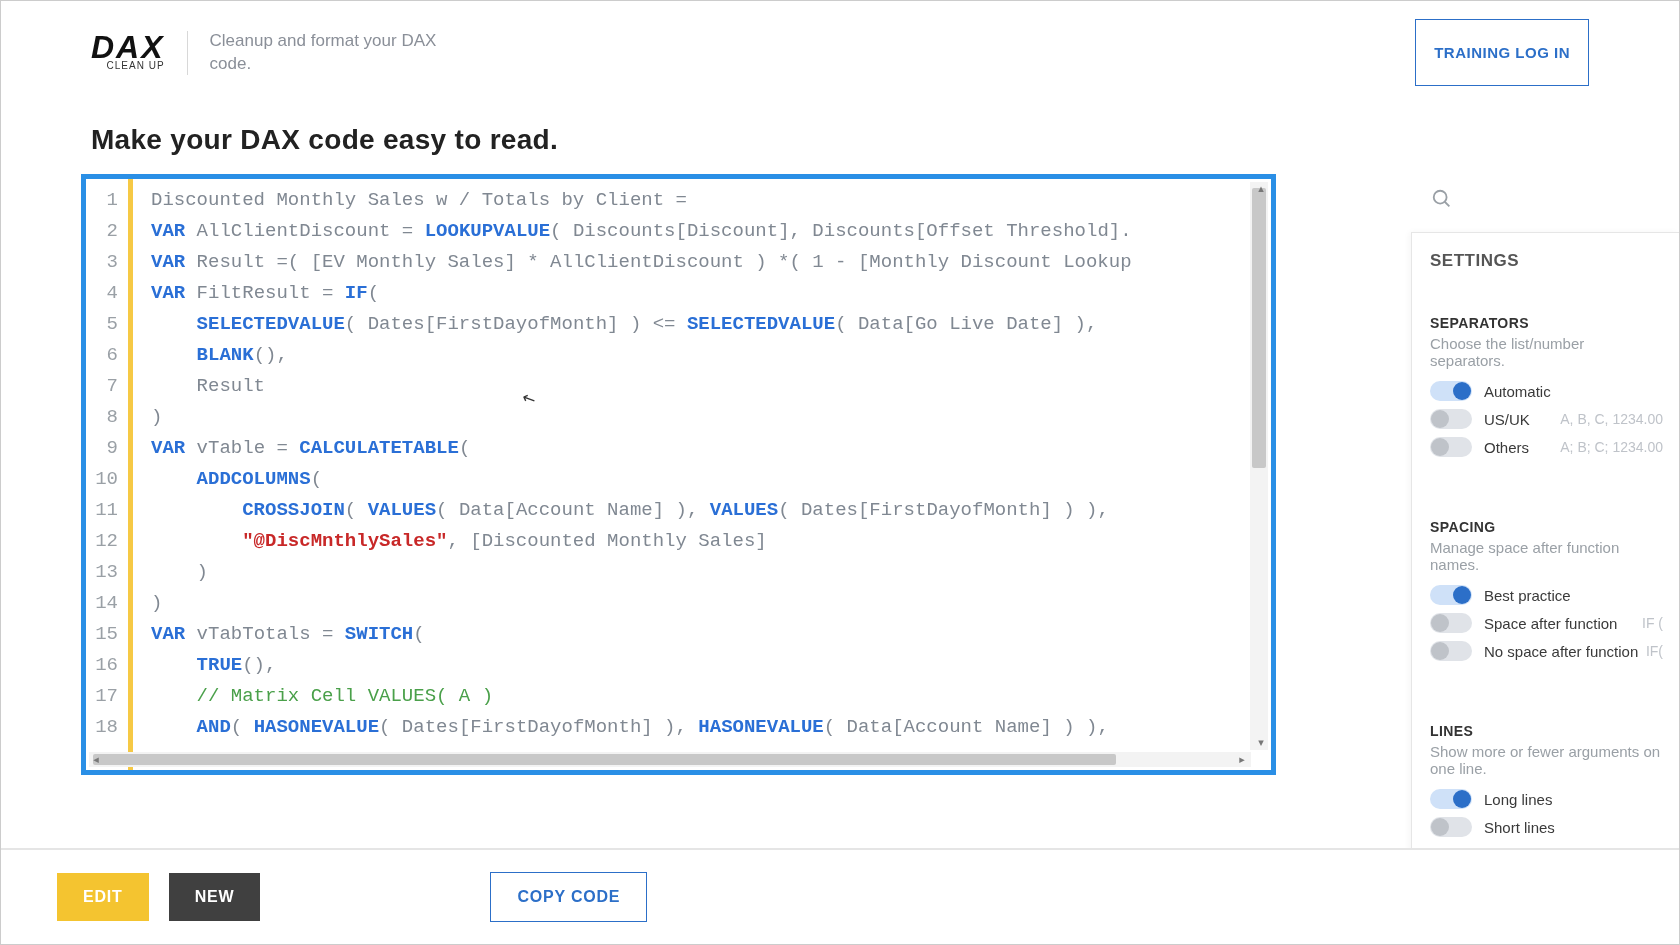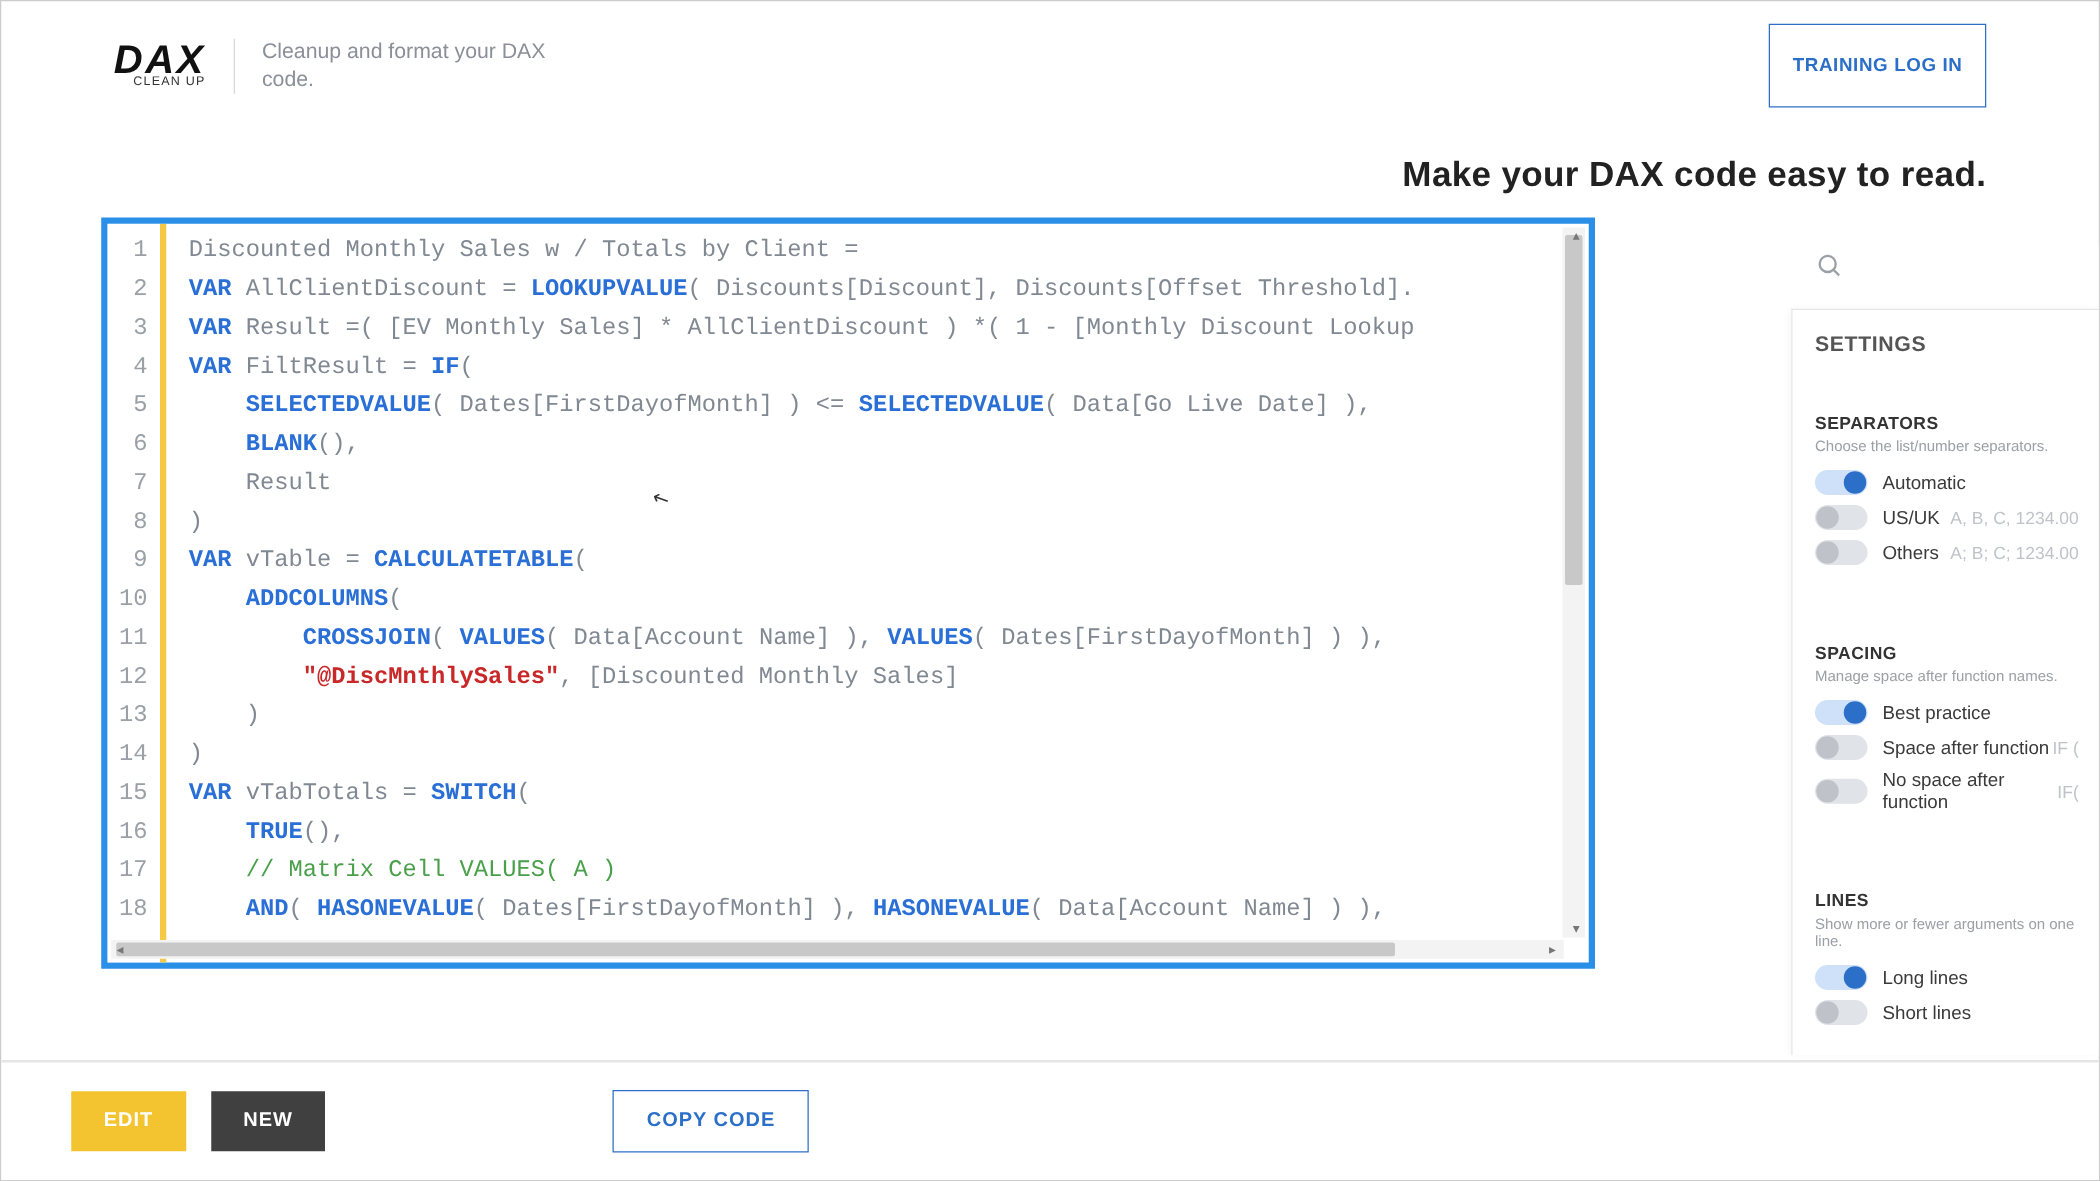--- a/index.html
+++ b/index.html
@@ -4,21 +4,21 @@
 <style>
 * { box-sizing: border-box; margin: 0; padding: 0; }
 body { font-family: -apple-system, BlinkMacSystemFont, "Segoe UI", Arial, sans-serif; background: #fff; width: 1680px; height: 945px; position: relative; overflow: hidden; border: 1px solid #ccc; }
 .header { display: flex; align-items: center; padding: 18px 90px; }
 .logo-wrap { display: flex; align-items: center; }
 .logo-text { font-weight: 900; font-size: 32px; letter-spacing: 2px; font-style: italic; color: #111; line-height: 0.85; }
 .logo-sub { font-size: 10px; font-weight: 400; letter-spacing: 1px; color: #333; margin-top: -1px; display: block; text-align: right; }
 .vrule { width: 1px; height: 44px; background: #d8d8d8; margin: 0 22px; }
 .tagline { font-size: 17px; color: #8a8f98; max-width: 230px; line-height: 1.35; }
 .login-btn { margin-left: auto; border: 1.5px solid #2c6fc8; color: #2c6fc8; background: #fff; font-weight: 700; font-size: 15px; letter-spacing: 0.5px; padding: 24px 18px; cursor: pointer; }
-.heading { font-size: 28px; font-weight: 800; color: #222; padding: 20px 90px 18px; letter-spacing: 0.3px; text-align: right; }
+.heading { font-size: 28px; font-weight: 800; color: #222; padding: 20px 90px 18px; letter-spacing: 0.3px; }
 .editor-box { margin: 0 0 0 80px; width: 1195px; height: 601px; border: 5px solid #2a8fe6; position: relative; overflow: hidden; }
 .editor-inner { display: flex; height: 100%; position: relative; }
 .gutter { background: #fff; padding-top: 6px; text-align: right; width: 42px; }
 .gutter div { font: 19px/31px Consolas, "Courier New", monospace; color: #9aa0a6; padding-right: 10px; }
 .yellow-bar { width: 5px; background: #f6c945; }
 .codearea { flex: 1; overflow: hidden; padding: 6px 0 0 18px; position: relative; }
 .codeline { font: 19px/31px Consolas, "Courier New", monospace; white-space: pre; color: #808892; }
 .kw { color: #2a6fd6; font-weight: 600; }
 .fn { color: #2a6fd6; font-weight: 700; }
 .str { color: #c82828; font-weight: 600; }
@@ -28,27 +28,27 @@
 .varrow { position: absolute; right: 3px; width: 14px; height: 14px; font-size: 11px; text-align: center; color: #777; }
 .hscroll { position: absolute; left: 3px; right: 20px; bottom: 3px; height: 15px; background: #f3f3f3; }
 .hthumb { position: absolute; top: 2px; bottom: 2px; left: 4px; width: 88%; background: #c8c8c8; border-radius: 2px; }
 .harrow { position: absolute; bottom: 3px; width: 14px; height: 14px; font-size: 11px; text-align: center; color: #777; }
 .cursor-arrow { position: absolute; left: 389px; top: 210px; font-size: 16px; color: #333; transform: rotate(-25deg); pointer-events: none; }
 .bottom-bar { position: absolute; left: 0; right: 0; bottom: 0; border-top: 2px solid #e5e5e5; padding: 22px 56px; display: flex; gap: 20px; align-items: center; background: #fff; }
 .btn { font-weight: 700; font-size: 16px; letter-spacing: 0.8px; padding: 15px 26px; border: none; cursor: pointer; }
 .btn-edit { background: #f4c430; color: #fff; }
 .btn-new { background: #404040; color: #fff; }
 .btn-copy { background: #fff; color: #2c6fc8; border: 1.5px solid #2c6fc8; margin-left: 210px; }
-.side-panel { position: absolute; right: 0; top: 195px; width: 246px; background: #fff; }
+.side-panel { position: absolute; right: 0; top: 181px; width: 268px; background: #fff; }
 .search-row { padding: 6px 0 18px 20px; }
 .search-ic { width: 22px; height: 22px; }
 .panel-body { border-top: 1px solid #e6e6e6; border-left: 1px solid #e6e6e6; box-shadow: -2px 0 6px rgba(0,0,0,0.04); padding: 18px 16px 20px 18px; }
 .panel-title { font-size: 17px; font-weight: 700; color: #555; letter-spacing: 0.5px; margin-bottom: 22px; }
 .sect-title { font-size: 14px; font-weight: 800; color: #333; letter-spacing: 0.4px; margin-bottom: 4px; margin-top: 44px; }
-.sect-desc { font-size: 12px; color: #9aa0a6; margin-bottom: 8px; }
+.sect-desc { font-size: 15px; color: #9aa0a6; margin-bottom: 8px; }
 .opt-row { display: flex; align-items: center; padding: 4px 0; font-size: 15px; }
 .opt-label { color: #3a3a3a; }
 .opt-hint { margin-left: auto; color: #bfc3c9; font-size: 14px; }
 .switch { width: 42px; height: 20px; border-radius: 11px; background: #e0e3e8; position: relative; margin-right: 12px; flex-shrink: 0; cursor: pointer; }
 .switch.on { background: #cfe1f8; }
 .knob { width: 18px; height: 18px; border-radius: 50%; background: #bfc3c9; position: absolute; top: 1px; left: 1px; transition: .1s; }
 .switch.on .knob { background: #2c6fc8; left: 23px; }
 .sect-gap { height: 14px; }
 </style>
 </head>

